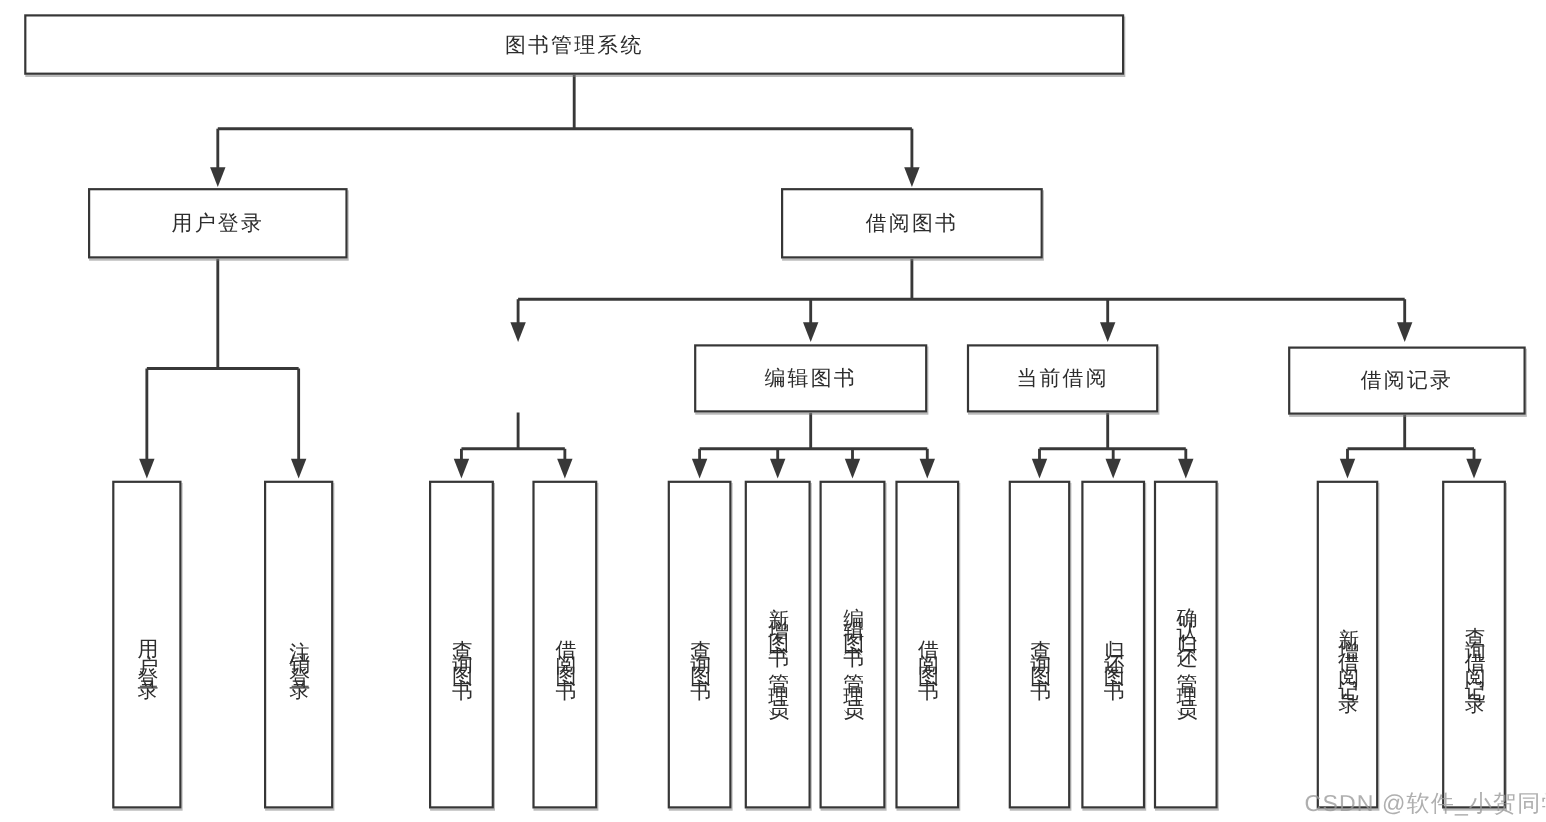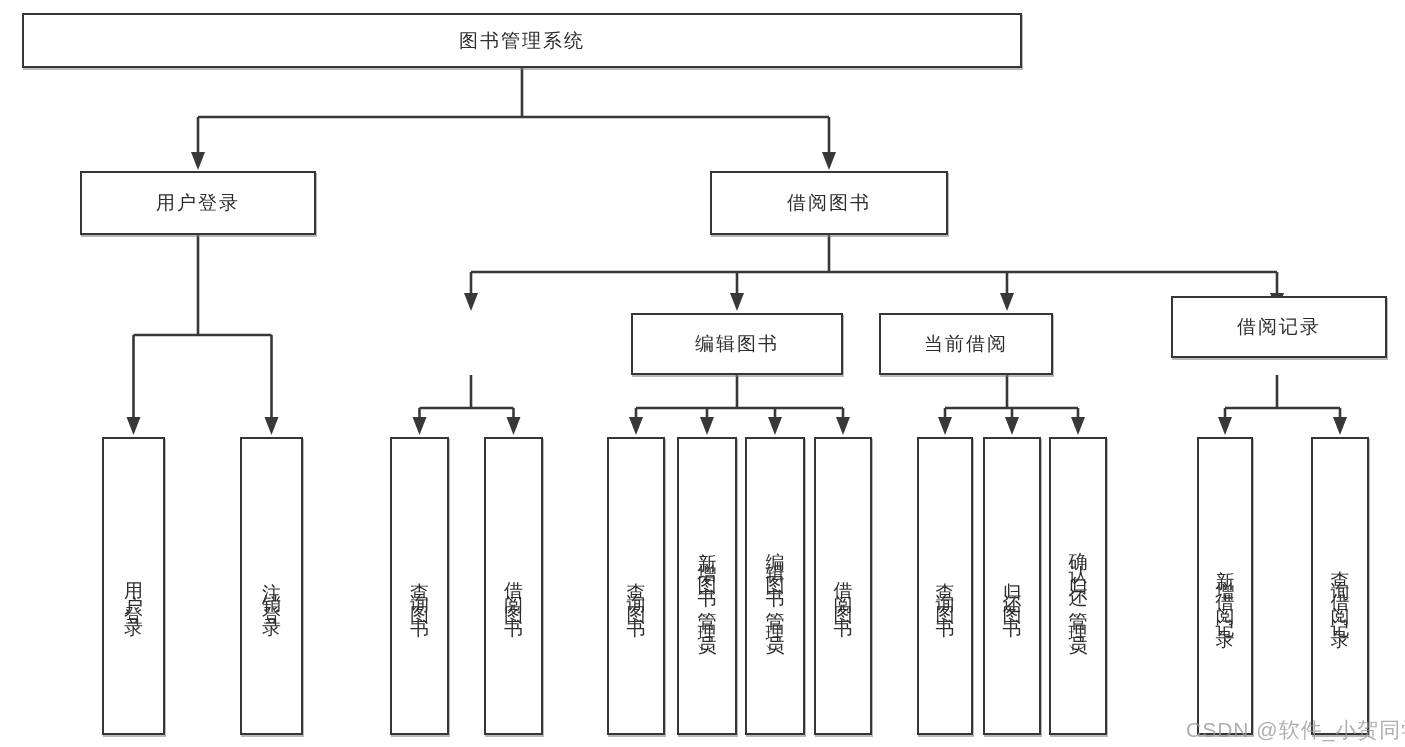--- a/index.html
+++ b/index.html
@@ -105,21 +105,21 @@
   <div class="node" style="left:710px;top:171px;width:238px;height:64px">
     <span>借阅图书</span>
   </div>
 
   <div class="node" style="left:631px;top:313px;width:212px;height:62px">
     <span>编辑图书</span>
   </div>
   <div class="node" style="left:879px;top:313px;width:174px;height:62px">
     <span>当前借阅</span>
   </div>
-  <div class="node" style="left:1171px;top:296px;width:216px;height:62px">
+  <div class="node" style="left:1171px;top:315px;width:216px;height:62px">
     <span>借阅记录</span>
   </div>
 
   <div class="node v" style="left:102px;top:437px;width:63px;height:298px">
     <span>用户登录</span>
   </div>
   <div class="node v" style="left:240px;top:437px;width:63px;height:298px">
     <span>注销登录</span>
   </div>
 

